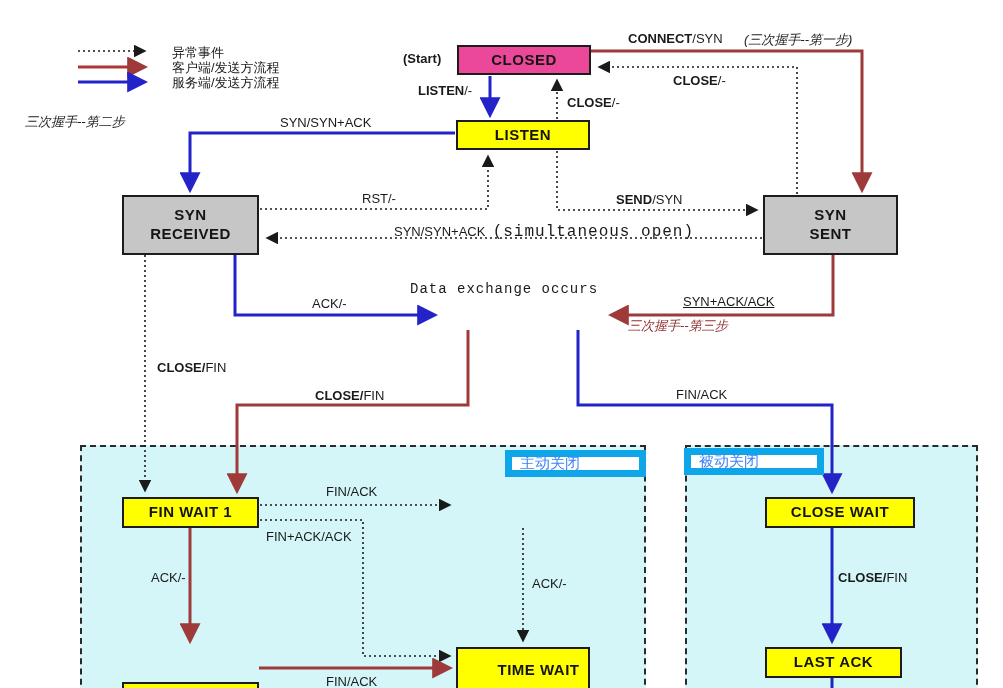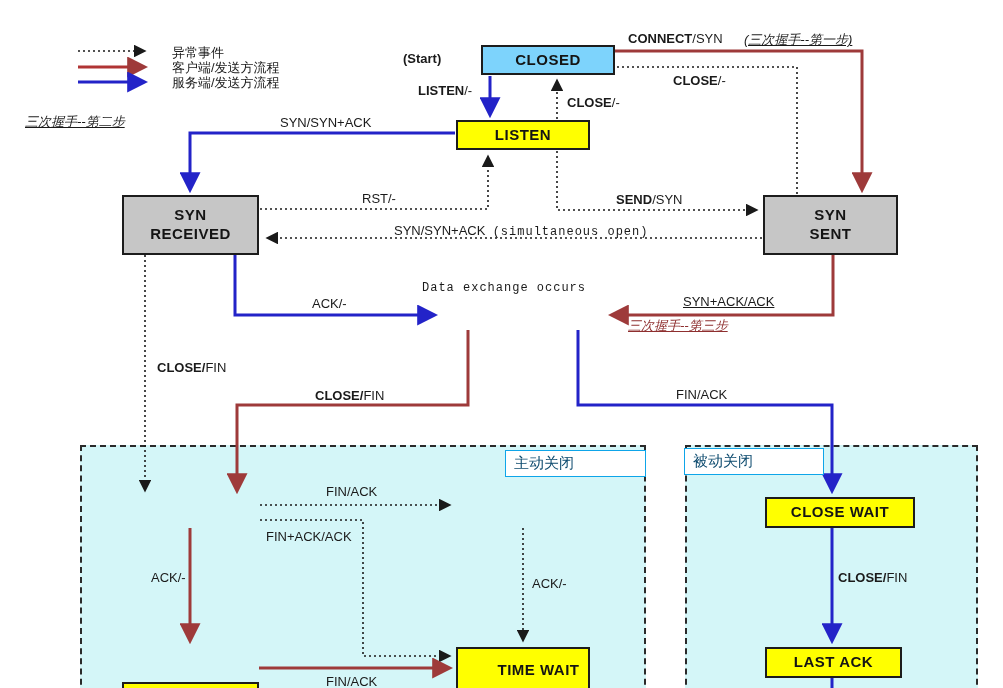--- a/index.html
+++ b/index.html
@@ -21,43 +21,43 @@
   .state{
     position:absolute;
     display:flex;align-items:center;justify-content:center;
     border:2px solid #1c1c1c;
     box-sizing:border-box;
     font-weight:bold;font-size:15px;color:#141414;
     text-align:center;line-height:1.25;
     letter-spacing:.5px;
     z-index:3;
   }
-  .orange{background:#7dd3fc;margin-left:24px;}
+  .orange{background:#ec4899;}
   .yellow{background:#ffff00;}
   .gray{background:#c6c6c6;}
   .green{background:#12d23a;}
   .tagbox{
     position:absolute;
     background:#ffffff;
-    border:1px solid #0ea5e9;
+    border:7px solid #0ea5e9;
     box-sizing:border-box;
     display:flex;align-items:center;
     padding-left:8px;
-    font-size:15px;color:#0c4a6e;
+    font-size:15px;color:#3b82f6;
     z-index:4;
   }
   .lbl{
     position:absolute;
     font-size:13px;color:#1a1a1a;
     white-space:nowrap;
     z-index:4;
   }
   .b{font-weight:bold;}
-  .it{font-style:italic;text-decoration:underline;}
-  .mono{font-family:"Liberation Mono",monospace;font-size:12px;letter-spacing:1px;}
+  .it{font-style:italic;}
+  .mono{font-family:"Liberation Mono",monospace;font-size:16px;letter-spacing:1px;}
   .darkred{color:#8e2f2f;}
   .legend-label{font-size:13px;color:#1a1a1a;}
 </style>
 </head>
 <body>
 
 <div id="canvas">
 
   <div class="panel" style="left:80px;top:445px;width:566px;height:260px;"></div>
   <div class="panel" style="left:685px;top:445px;width:293px;height:260px;"></div>
@@ -111,20 +111,23 @@
     </div>
   <div class="state yellow" style="left:456px;top:120px;width:134px;height:30px;">
       <span>LISTEN</span>
     </div>
   <div class="state gray" style="left:122px;top:195px;width:137px;height:60px;padding:0 30px;">
       <span>SYN RECEIVED</span>
     </div>
   <div class="state gray" style="left:763px;top:195px;width:135px;height:60px;padding:0 30px;">
       <span>SYN SENT</span>
     </div>
+  <div class="state yellow" style="left:122px;top:497px;width:137px;height:31px;">
+      <span>FIN WAIT 1</span>
+    </div>
   <div class="state yellow" style="left:122px;top:647px;width:137px;height:31px;margin-top:35px;">
       <span>FIN WAIT 2</span>
     </div>
   <div class="state yellow" style="left:456px;top:647px;width:134px;height:46px;padding-left:31px;">
       <span>TIME WAIT</span>
     </div>
   <div class="state yellow" style="left:765px;top:497px;width:150px;height:31px;">
       <span>CLOSE WAIT</span>
     </div>
   <div class="state yellow" style="left:765px;top:647px;width:137px;height:31px;">
@@ -149,21 +152,21 @@
   <div class="lbl" style="left:567px;top:95px;"><span class="b">CLOSE</span><span>/-</span></div>
 
   <div class="lbl it" style="left:25px;top:113px;">三次握手--第二步</div>
   <div class="lbl" style="left:280px;top:115px;">SYN/SYN+ACK</div>
 
   <div class="lbl" style="left:362px;top:191px;">RST/-</div>
   <div class="lbl" style="left:616px;top:192px;"><span class="b">SEND</span><span>/SYN</span></div>
 
   <div class="lbl" style="left:394px;top:223px;"><span>SYN/SYN+ACK</span>&nbsp;&nbsp;<span class="mono">(simultaneous open)</span></div>
 
-  <div class="lbl mono" style="left:422px;top:281px;font-size:12px;">Data exchange occurs</div>
+  <div class="lbl mono" style="left:410px;top:281px;font-size:14px;">Data exchange occurs</div>
   <div class="lbl" style="left:312px;top:296px;">ACK/-</div>
   <div class="lbl" style="left:683px;top:294px;text-decoration:underline;">SYN+ACK/ACK</div>
   <div class="lbl it darkred" style="left:628px;top:317px;">三次握手--第三步</div>
 
   <div class="lbl" style="left:157px;top:360px;"><span class="b">CLOSE/</span><span>FIN</span></div>
   <div class="lbl" style="left:315px;top:388px;"><span class="b">CLOSE/</span><span>FIN</span></div>
   <div class="lbl" style="left:676px;top:387px;">FIN/ACK</div>
 
   <div class="lbl" style="left:326px;top:484px;">FIN/ACK</div>
   <div class="lbl" style="left:266px;top:529px;">FIN+ACK/ACK</div>

